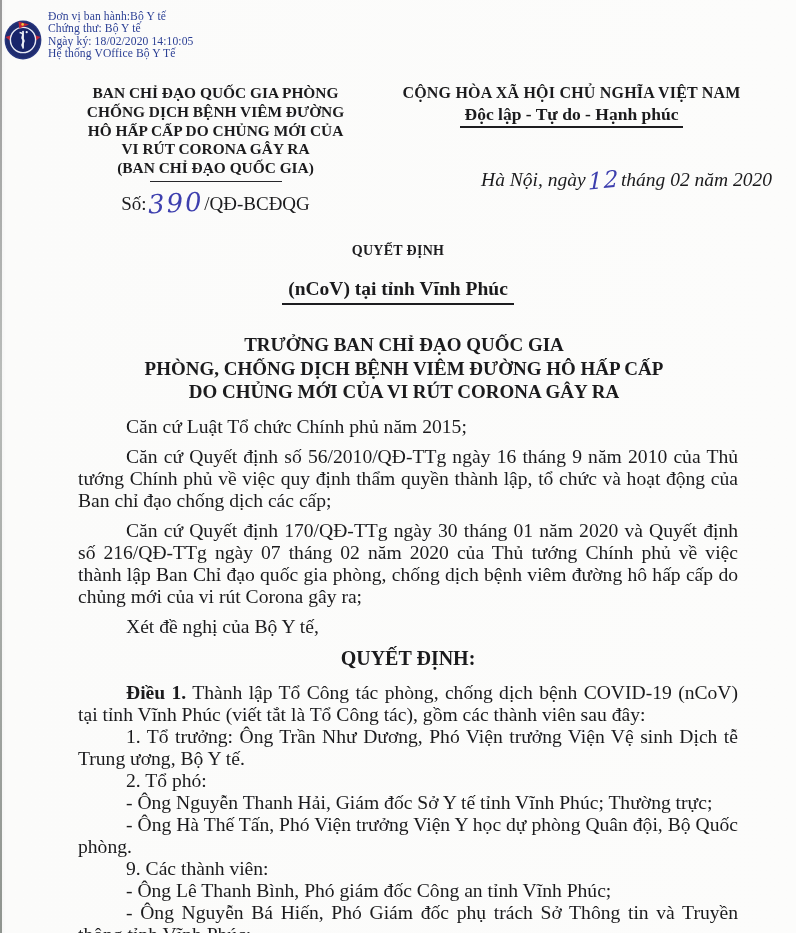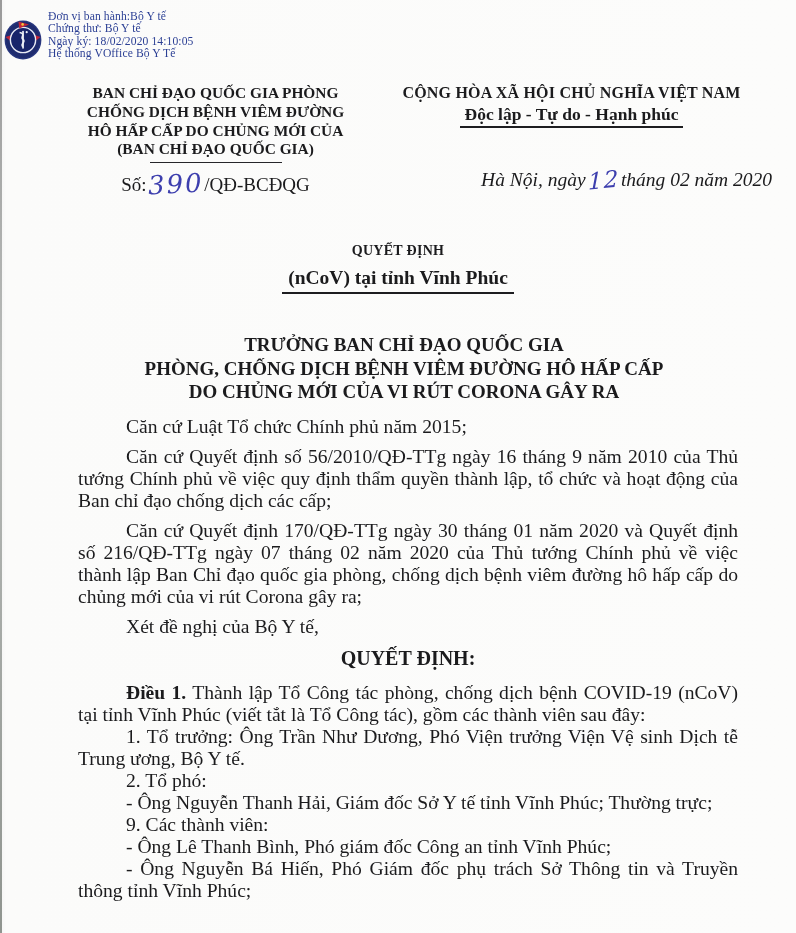--- a/index.html
+++ b/index.html
@@ -36,21 +36,21 @@
     text-align:center; padding-left:110px; white-space:nowrap; }
   
   .hw { display:inline-block; font-family:"DejaVu Serif",serif; font-style:italic;
     color:#3d3fae; transform:rotate(-3deg); }
   .hw-number { font-size:26px; letter-spacing:2px; line-height:0; vertical-align:-2px; margin:0 1px; }
   .hw-day { font-size:23px; letter-spacing:1px; line-height:0; transform:rotate(-6deg) skewX(-6deg); vertical-align:-2px; margin:0 2px; }
   
   .title-block { position:absolute; top:243px; left:0; width:100%; text-align:center; font-weight:bold; }
   .doc-type { font-size:14px; letter-spacing:.3px; }
   .subject1 { font-size:19.5px; margin-top:3px; }
-  .subject2 { display:inline-block; font-size:19.5px; margin-top:8px; padding:0 6px 3px 6px;
+  .subject2 { display:inline-block; font-size:19.5px; margin-top:19px; padding:0 6px 3px 6px;
     border-bottom:2px solid #1d1d20; }
   
   .authority-block { position:absolute; top:333px; left:0; width:100%; text-align:center;
     font-weight:bold; font-size:19px; line-height:23.5px;padding-left:12px; }
   
   .body-block { position:absolute; top:416px; left:78px; width:660px;
     font-size:19.6px; line-height:22px; text-align:justify; }
   .para { text-indent:48px; margin-bottom:8px; }
   .list-para { text-indent:48px; margin:0; }
   .decision-heading { text-align:center; text-indent:0; font-weight:bold; font-size:20px;
@@ -84,20 +84,21 @@
       <div>Ngày ký: 18/02/2020 14:10:05</div>
       <div>Hệ thống VOffice Bộ Y Tế</div>
     </div>
   </div>
 
   <div class="header-row">
     <div class="issuer-col">
       <div>BAN CHỈ ĐẠO QUỐC GIA PHÒNG</div>
       <div>CHỐNG DỊCH BỆNH VIÊM ĐƯỜNG</div>
       <div>HÔ HẤP CẤP DO CHỦNG MỚI CỦA</div>
+      <div>VI RÚT CORONA GÂY RA</div>
       <div>(BAN CHỈ ĐẠO QUỐC GIA)</div>
       <div class="issuer-sep"></div>
       <div class="doc-number"><span>Số:</span><span class="hw hw-number">390</span><span>/QĐ-BCĐQG</span></div>
     </div>
     <div class="national-col">
       <div class="national-line1">CỘNG HÒA XÃ HỘI CHỦ NGHĨA VIỆT NAM</div>
       <div><span class="national-line2">Độc lập - Tự do - Hạnh phúc</span></div>
       <div class="place-date"><span>Hà Nội, ngày</span><span class="hw hw-day">12</span><span>tháng 02 năm 2020</span></div>
     </div>
   </div>
@@ -118,17 +119,18 @@
     <p class="para">Căn cứ Quyết định số 56/2010/QĐ-TTg ngày 16 tháng 9 năm 2010 của Thủ tướng Chính phủ về việc quy định thẩm quyền thành lập, tổ chức và hoạt động của Ban chỉ đạo chống dịch các cấp;</p>
     <p class="para">Căn cứ Quyết định 170/QĐ-TTg ngày 30 tháng 01 năm 2020 và Quyết định số 216/QĐ-TTg ngày 07 tháng 02 năm 2020 của Thủ tướng Chính phủ về việc thành lập Ban Chỉ đạo quốc gia phòng, chống dịch bệnh viêm đường hô hấp cấp do chủng mới của vi rút Corona gây ra;</p>
     <p class="para">Xét đề nghị của Bộ Y tế,</p>
 
     <p class="decision-heading">QUYẾT ĐỊNH:</p>
 
     <p class="list-para"><span class="b">Điều 1.</span> <span>Thành lập Tổ Công tác phòng, chống dịch bệnh COVID-19 (nCoV) tại tỉnh Vĩnh Phúc (viết tắt là Tổ Công tác), gồm các thành viên sau đây:</span></p>
     <p class="list-para">1. Tổ trưởng: Ông Trần Như Dương, Phó Viện trưởng Viện Vệ sinh Dịch tễ Trung ương, Bộ Y tế.</p>
     <p class="list-para">2. Tổ phó:</p>
     <p class="list-para">- Ông Nguyễn Thanh Hải, Giám đốc Sở Y tế tỉnh Vĩnh Phúc; Thường trực;</p>
+    <p class="list-para">- Ông Hà Thế Tấn, Phó Viện trưởng Viện Y học dự phòng Quân đội, Bộ Quốc phòng.</p>
     <p class="list-para">9. Các thành viên:</p>
     <p class="list-para">- Ông Lê Thanh Bình, Phó giám đốc Công an tỉnh Vĩnh Phúc;</p>
     <p class="list-para">- Ông Nguyễn Bá Hiến, Phó Giám đốc phụ trách Sở Thông tin và Truyền thông tỉnh Vĩnh Phúc;</p>
   </div>
 </div>
 
 </body></html>

